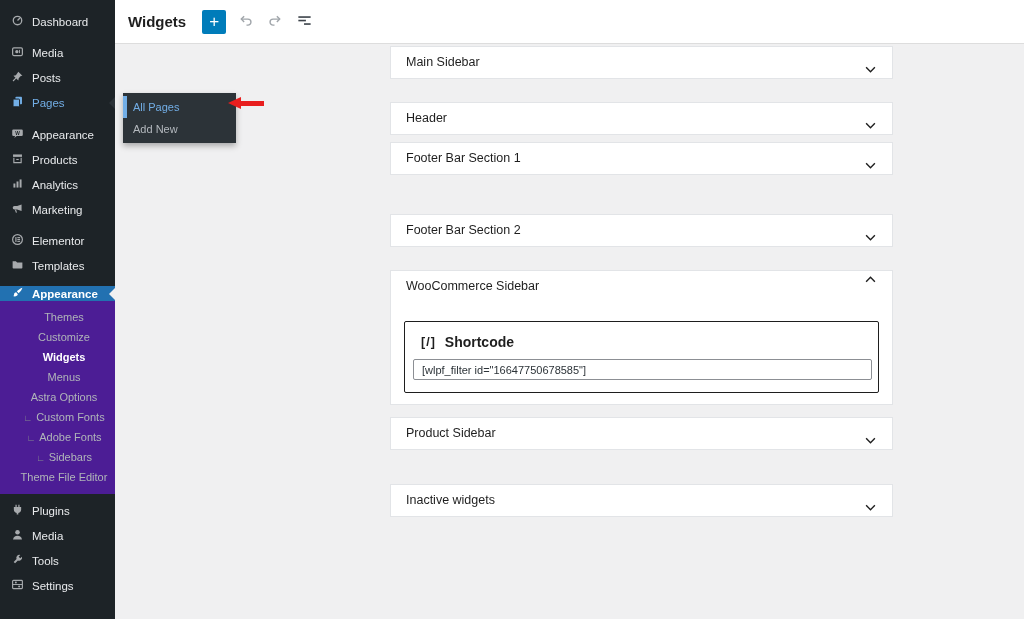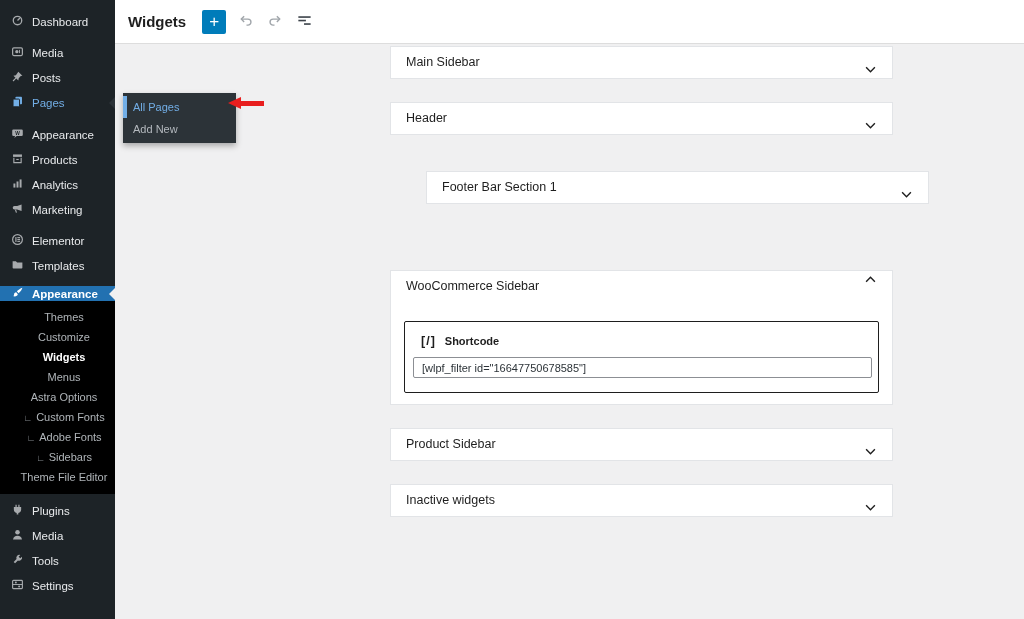--- a/index.html
+++ b/index.html
@@ -19,21 +19,21 @@
     height:25px; display:flex; align-items:center; gap:8px;
     padding-left:11px; color:#e8eaec; font-size:11.5px; cursor:pointer;
     position:relative; white-space:nowrap;
   }
   .mi svg { width:13px; height:13px; color:#a7aaad; flex:none; }
   .mi.pages { color:#72aee6; }
   .mi.pages svg { color:#72aee6; }
   .mi.active { background:#2271b1; color:#fff; height:15px; font-weight:bold; }
   .mi.active svg { color:#fff; }
   .sep6 { height:6px; } .sep7 { height:7px; } .sep8 { height:8px; } .sep4 { height:4px; }
-  .submenu { background:#000000; padding:6px 0 7px;text-decoration:underline; }
+  .submenu { background:#4c1d95; padding:6px 0 7px; }
   .smi {
     height:20px; line-height:20px; padding-left:13px;
     color:#b0b5b9; font-size:11px; cursor:pointer; white-space:nowrap;
   }
   .smi.active { color:#ffffff; font-weight:bold; }
   .smi .pfx { color:#84898e; margin-right:4px; font-size:9px; }
   .notch {
     position:absolute; right:0; top:50%; margin-top:-6px;
     width:0; height:0; border:6px solid transparent;
   }
@@ -83,32 +83,32 @@
     position:absolute; left:275px; width:503px; height:33px;
     background:#fff; border:1px solid #e2e4e7;
   }
   .panel-head { position:relative; height:31px; cursor:pointer; }
   .panel-title {
     position:absolute; left:15px; top:0; line-height:31px;
     font-size:12.5px; color:#1e1e1e;
   }
   .chev { position:absolute; right:16px; top:12px; width:11px; height:7px; }
   .chev.up { transform:rotate(180deg); }
-  #panel-0 { top:2px; } #panel-1 { top:58px; } #panel-2 { top:127px;margin-left:36px; }
+  #panel-0 { top:2px; } #panel-1 { top:58px; } #panel-2 { top:98px; }
   #panel-3 { top:170px; } #panel-4 { top:226px; height:135px; }
-  #panel-5 { top:384px; } #panel-6 { top:440px; }
+  #panel-5 { top:373px; } #panel-6 { top:440px; }
 
   
   .widget-block {
     position:absolute; left:13px; top:50px; width:475px; height:72px;
     background:#fff; border:1px solid #1e1e1e; border-radius:2px;
   }
   .wb-head { display:flex; align-items:center; gap:9px; padding:12px 0 0 16px; }
   .wb-icon { font-size:12.5px; font-weight:bold; color:#1e1e1e; letter-spacing:1px; }
-  .wb-title { font-size:11px; font-weight:bold; color:#1e1e1e; }
+  .wb-title { font-size:14px; font-weight:bold; color:#1e1e1e; }
   .wb-input {
     display:block; margin:9px 8px 0 8px; width:459px; height:21px;
     border:1px solid #8c8f94; border-radius:2px; background:#fff;
     font-family:"Liberation Sans", sans-serif; font-size:11px; color:#2c3338;
     padding:0 8px; outline:none;
   }
 </style>
 </head>
 <body>
 
@@ -316,20 +316,28 @@
 
   <div class="panel" id="panel-2">
     <div class="panel-head">
       <span class="panel-title">Footer Bar Section 1</span>
       <span class="chev"><svg viewBox="0 0 12 8" width="11" height="7">
             <path d="M1 1.5l5 5 5-5" fill="none" stroke="#1e1e1e" stroke-width="1.6"></path>
           </svg></span>
     </div>
   </div>
 
+  <div class="panel" id="panel-3">
+    <div class="panel-head">
+      <span class="panel-title">Footer Bar Section 2</span>
+      <span class="chev"><svg viewBox="0 0 12 8" width="11" height="7">
+            <path d="M1 1.5l5 5 5-5" fill="none" stroke="#1e1e1e" stroke-width="1.6"></path>
+          </svg></span>
+    </div>
+  </div>
 
   <div class="panel" id="panel-4">
     <div class="panel-head">
       <span class="panel-title">WooCommerce Sidebar</span>
       <span class="chev up"><svg viewBox="0 0 12 8" width="11" height="7">
             <path d="M1 1.5l5 5 5-5" fill="none" stroke="#1e1e1e" stroke-width="1.6"></path>
           </svg></span>
     </div>
     <div class="widget-block">
       <div class="wb-head">

